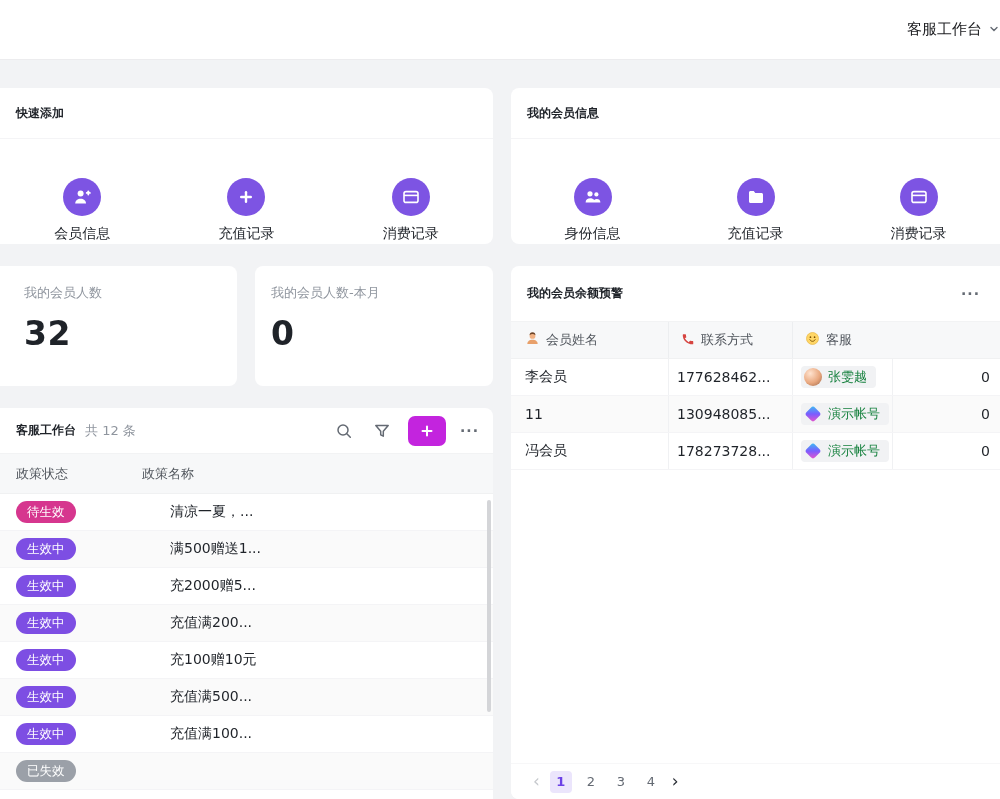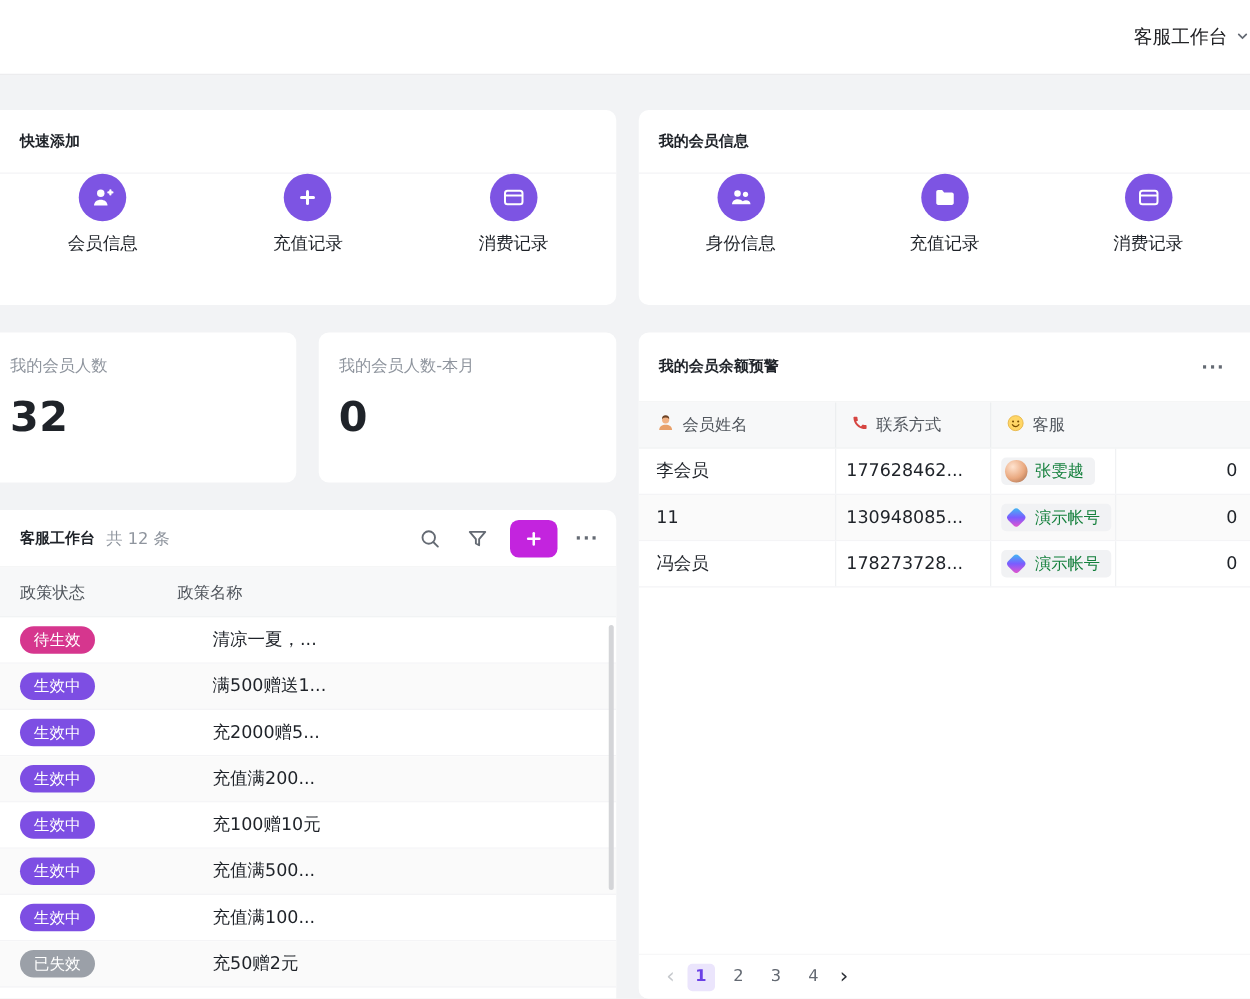--- a/index.html
+++ b/index.html
@@ -11,27 +11,27 @@
   
   .topbar{position:absolute;left:0;top:0;width:1000px;height:60px;background:#fff;border-bottom:1px solid #ececee;display:flex;align-items:center;justify-content:flex-end}
   .topbar-inner{display:flex;align-items:center;gap:6px;cursor:pointer}
   .topbar-title{font-size:15px;color:#202124}
 
   
   .card-quick{left:0;top:88px;width:493px;height:156px;border-radius:0 8px 8px 0}
   .card-member{left:511px;top:88px;width:489px;height:156px;border-radius:8px 0 0 8px}
   .card-head{height:51px;display:flex;align-items:center;padding:0 16px;border-bottom:1px solid #f4f4f6}
   .card-title{font-size:12px;color:#1f2329;font-weight:600}
-  .qa-row{display:flex;height:104px;align-items:flex-start}
+  .qa-row{display:flex;height:104px;align-items:flex-end}
   .qa-item{flex:1;display:flex;flex-direction:column;align-items:center;gap:9px;cursor:pointer}
   .qa-circle{width:38px;height:38px;border-radius:50%;background:var(--accent-purple,#7d54e3);display:flex;align-items:center;justify-content:center}
   .qa-label{font-size:14px;color:#1f2329}
 
   
-  .card-stat1{left:0;top:266px;width:237px;height:120px;border-radius:0 8px 8px 0;padding:18px 8px}
+  .card-stat1{left:0;top:266px;width:237px;height:120px;border-radius:0 8px 8px 0;padding:18px 24px}
   .card-stat2{left:255px;top:266px;width:238px;height:120px;border-radius:8px;padding:18px 16px}
   .stat-label{font-size:13px;color:#8f959e}
   .stat-value{font-size:33px;font-weight:700;color:#1f2329;margin-top:12px;letter-spacing:.5px}
 
   
   .card-policy{left:0;top:408px;width:493px;height:391px;border-radius:0 8px 0 0;overflow:hidden}
   .policy-head{height:46px;display:flex;align-items:center;padding:0 14px 0 16px;border-bottom:1px solid #f2f3f4}
   .policy-count{font-size:13px;color:#8f959e;margin-left:9px}
   .policy-tools{margin-left:auto;display:flex;align-items:center;gap:14px}
   .tool-btn{display:flex;align-items:center;justify-content:center;width:24px;height:24px;cursor:pointer}
@@ -191,21 +191,20 @@
       <div class="prow">
         <div class="pcell-status"><span class="badge" data-status="active">生效中</span></div>
         <div class="pcell-name">充值满500...</div>
       </div>
       <div class="prow">
         <div class="pcell-status"><span class="badge" data-status="active">生效中</span></div>
         <div class="pcell-name">充值满100...</div>
       </div>
       <div class="prow">
         <div class="pcell-status"><span class="badge" data-status="expired">已失效</span></div>
-        <div class="pcell-name">充50赠2元</div>
       </div>
     </div>
     <div class="vscroll"></div>
   </div>
 
   <div class="card card-member">
     <div class="card-head">
       <span class="card-title">我的会员信息</span>
     </div>
     <div class="qa-row">

